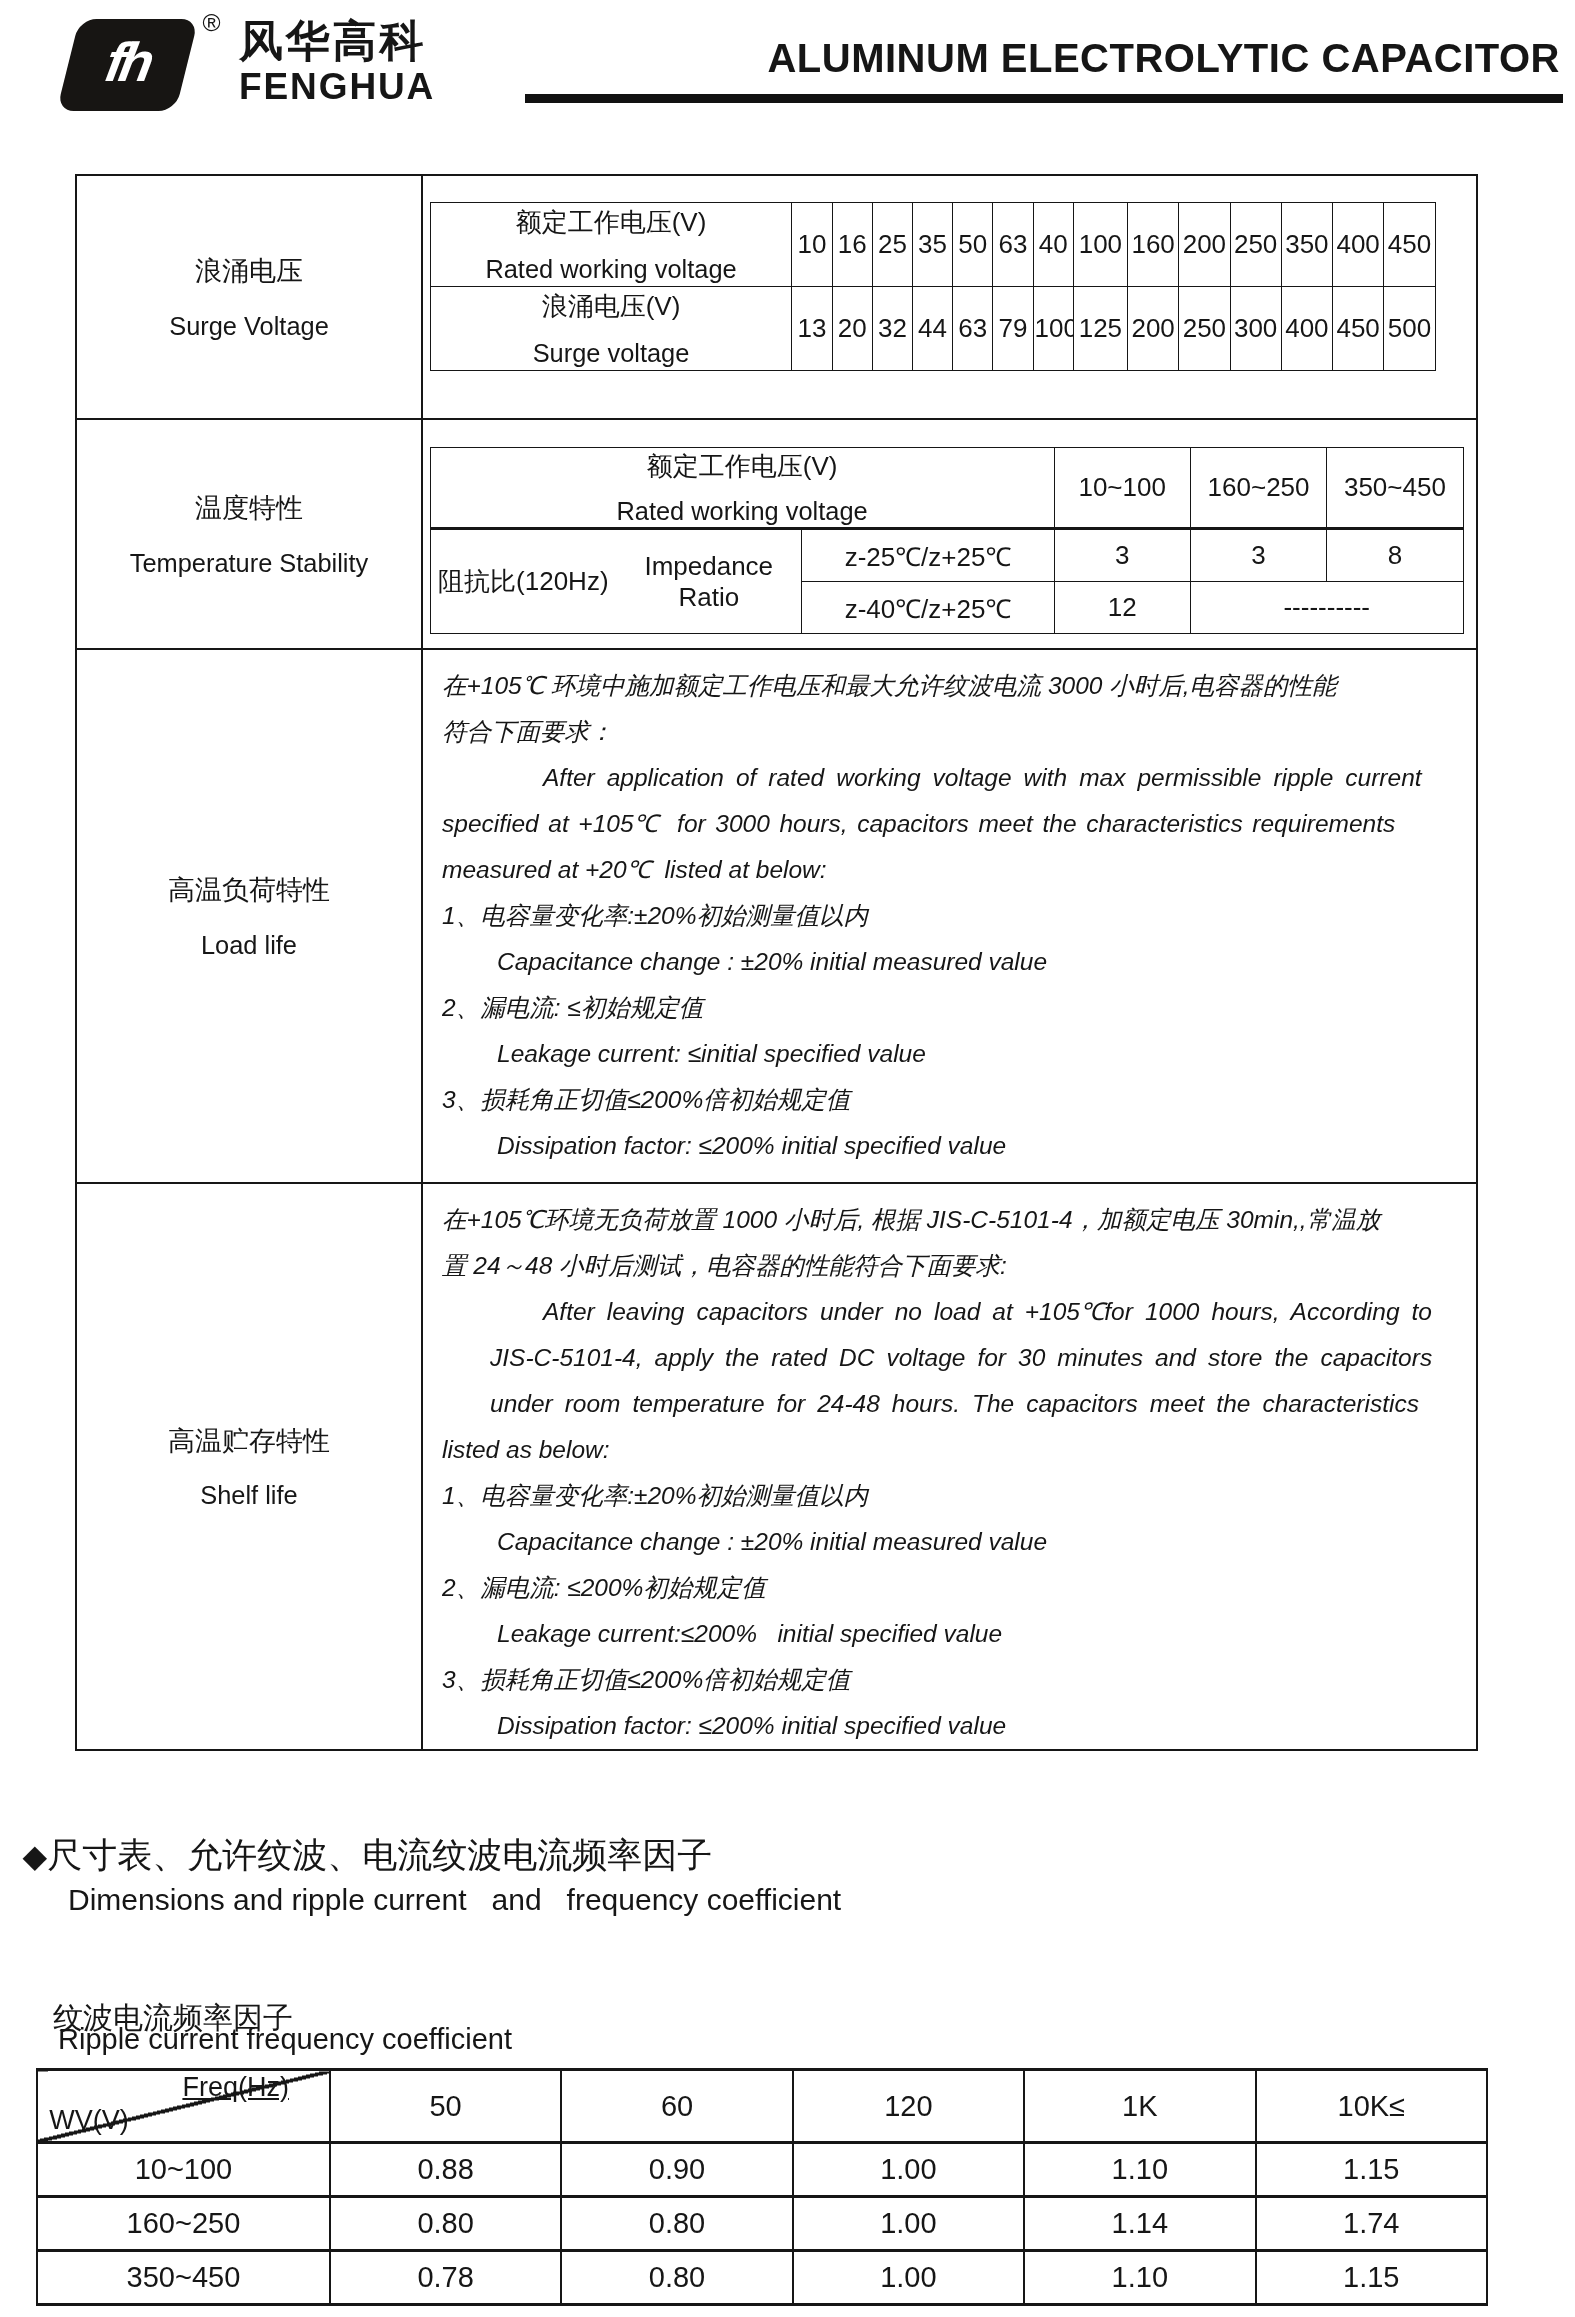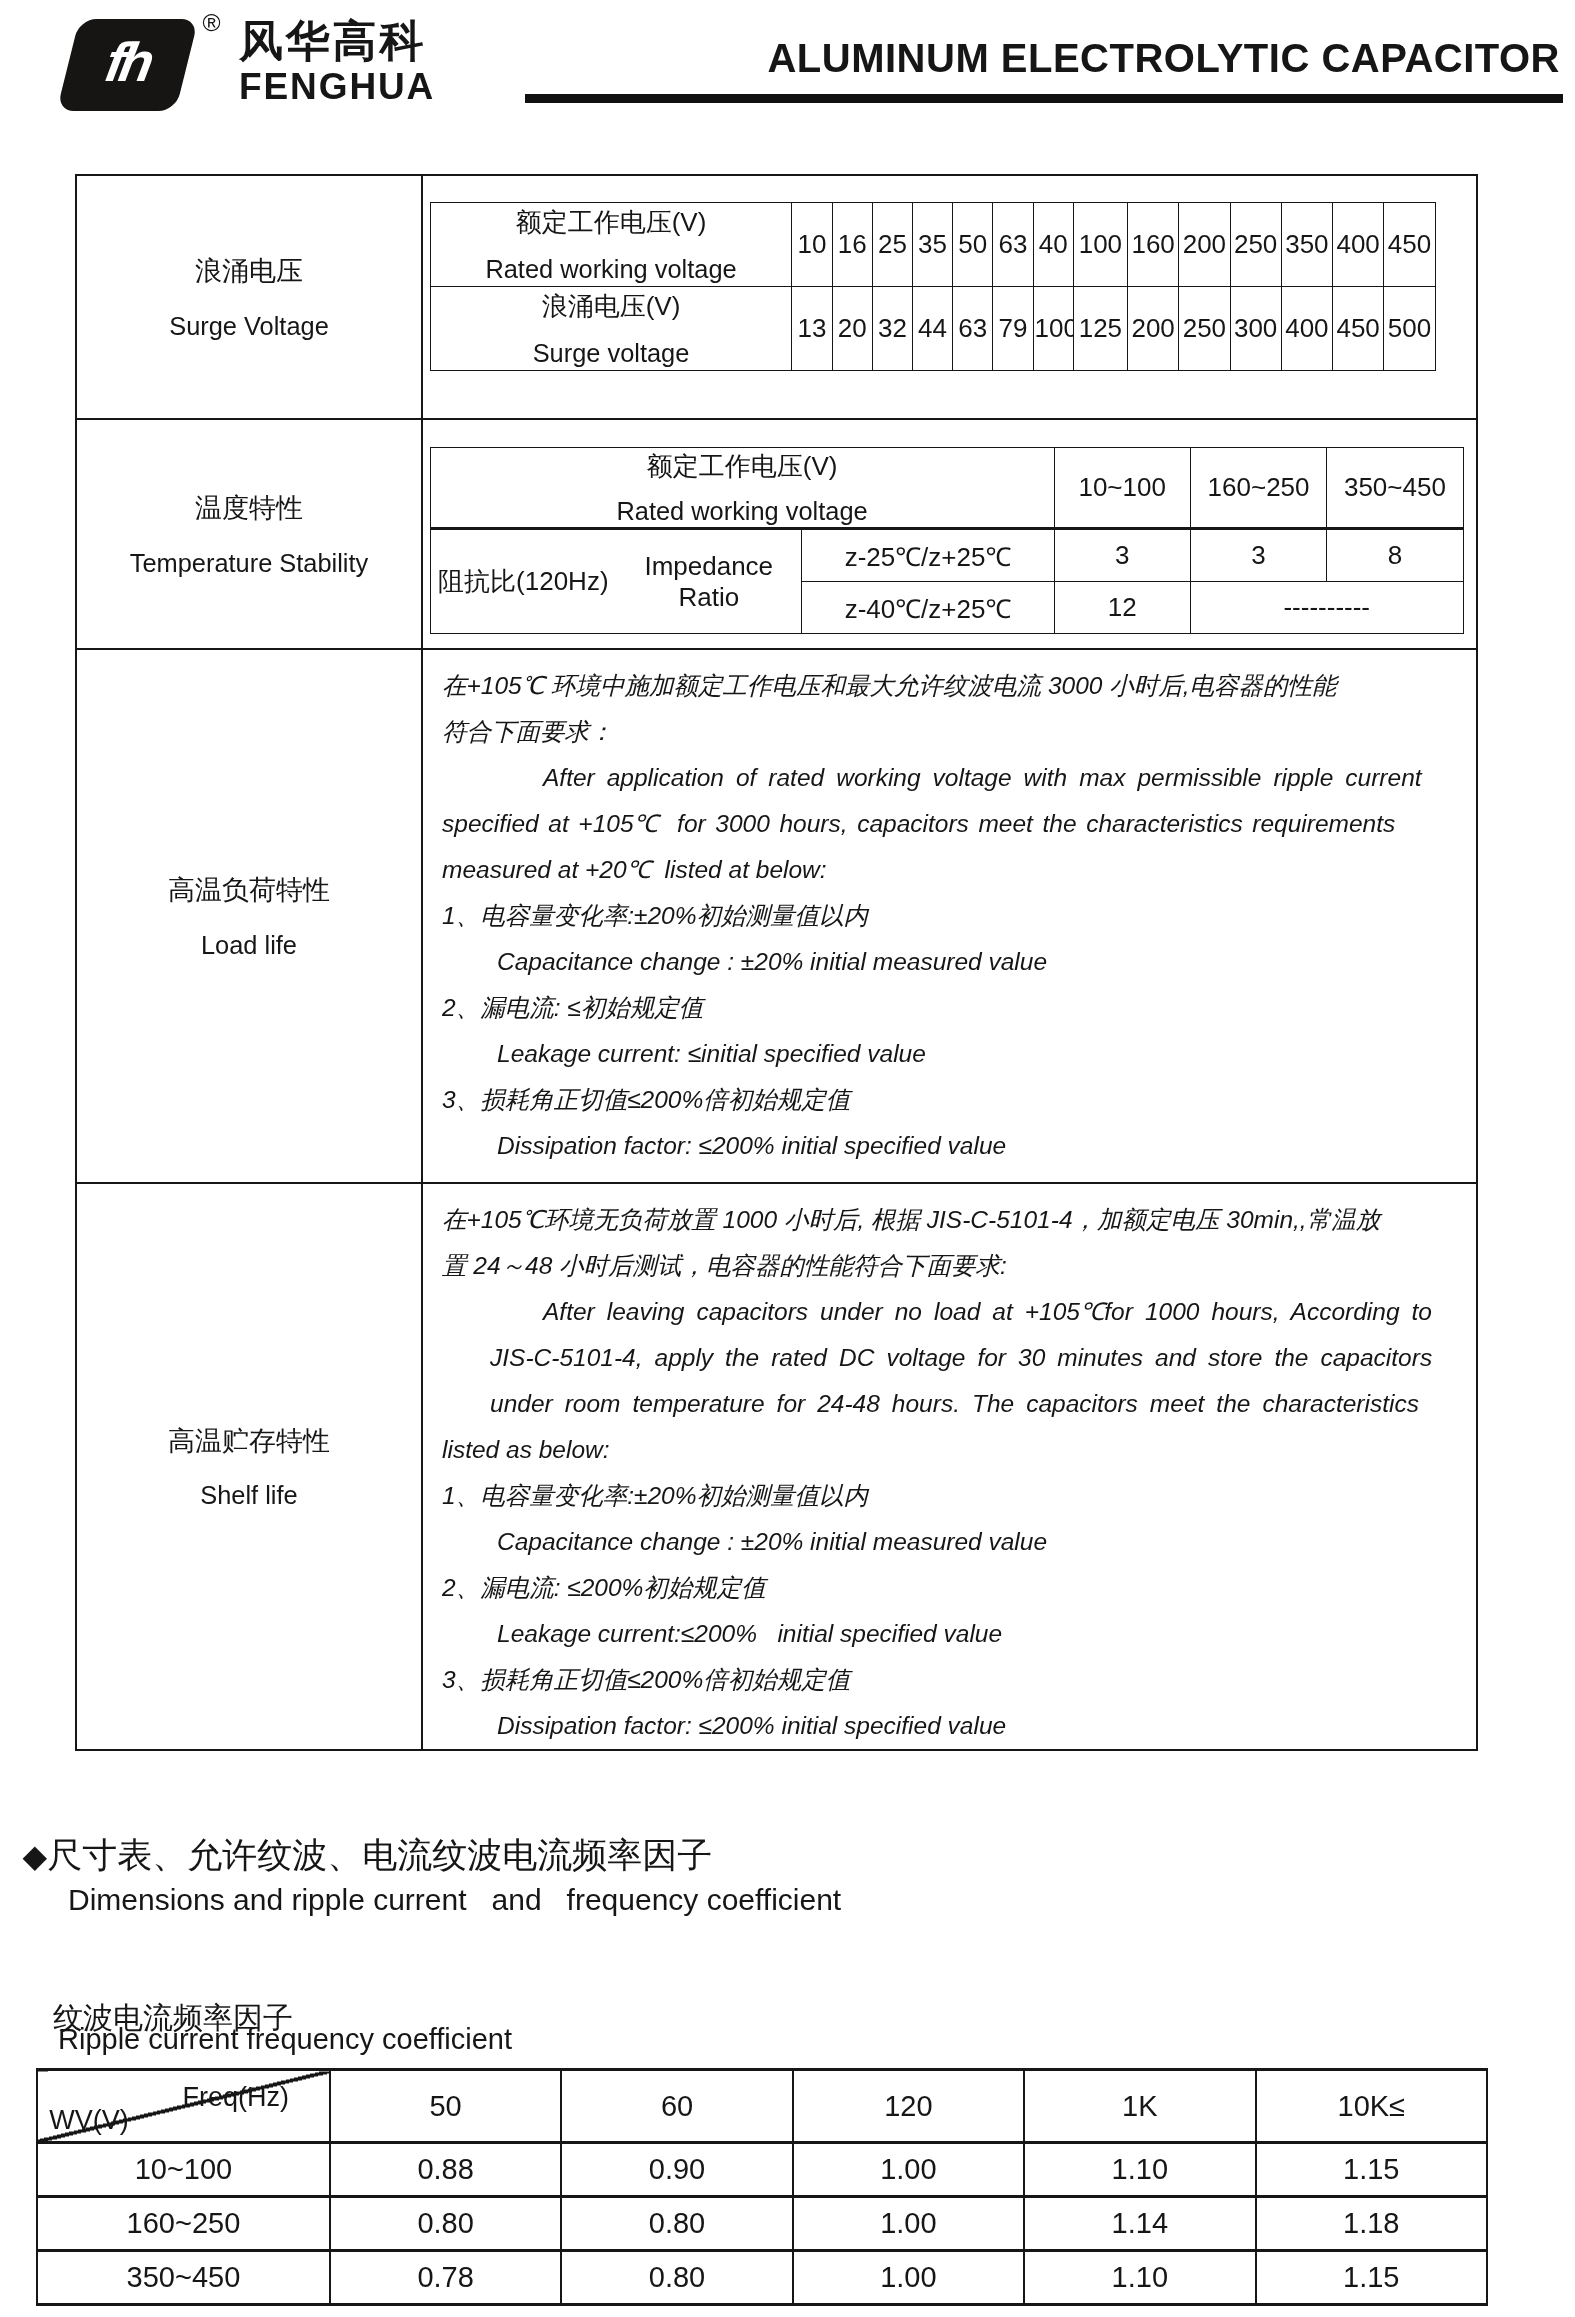--- a/index.html
+++ b/index.html
@@ -76,21 +76,21 @@
     text-align:center; font-size:29px; overflow:hidden;
   }
   .ripple-table .hrow td { height:68px; }
   .ripple-table .vrow td { height:49px; }
   .corner {
     position:relative; padding:0;
     background-image:linear-gradient(to bottom right,
       transparent calc(50% - 1.9px), #161616 calc(50% - 1.9px),
       #161616 calc(50% + 1.9px), transparent calc(50% + 1.9px));
   }
-  .corner .freq { position:absolute; top:11px; right:40px; font-size:27px; }
+  .corner .freq { position:absolute; top:1px; right:40px; font-size:27px;text-decoration:underline; }
   .corner .wv { position:absolute; bottom:5px; left:11.3px; font-size:27px; }
 </style>
 </head>
 <body>
 
 <div class="page">
 
   <div class="brand">
     <div class="logo-wrap">
       <div class="logo-mark">
@@ -305,21 +305,21 @@
         <td>1.00</td>
         <td>1.10</td>
         <td>1.15</td>
       </tr>
       <tr class="vrow">
         <td>160~250</td>
         <td>0.80</td>
         <td>0.80</td>
         <td>1.00</td>
         <td>1.14</td>
-        <td>1.18</td>
+        <td>1.74</td>
       </tr>
       <tr class="vrow">
         <td>350~450</td>
         <td>0.78</td>
         <td>0.80</td>
         <td>1.00</td>
         <td>1.10</td>
         <td>1.15</td>
       </tr>
     </tbody>

